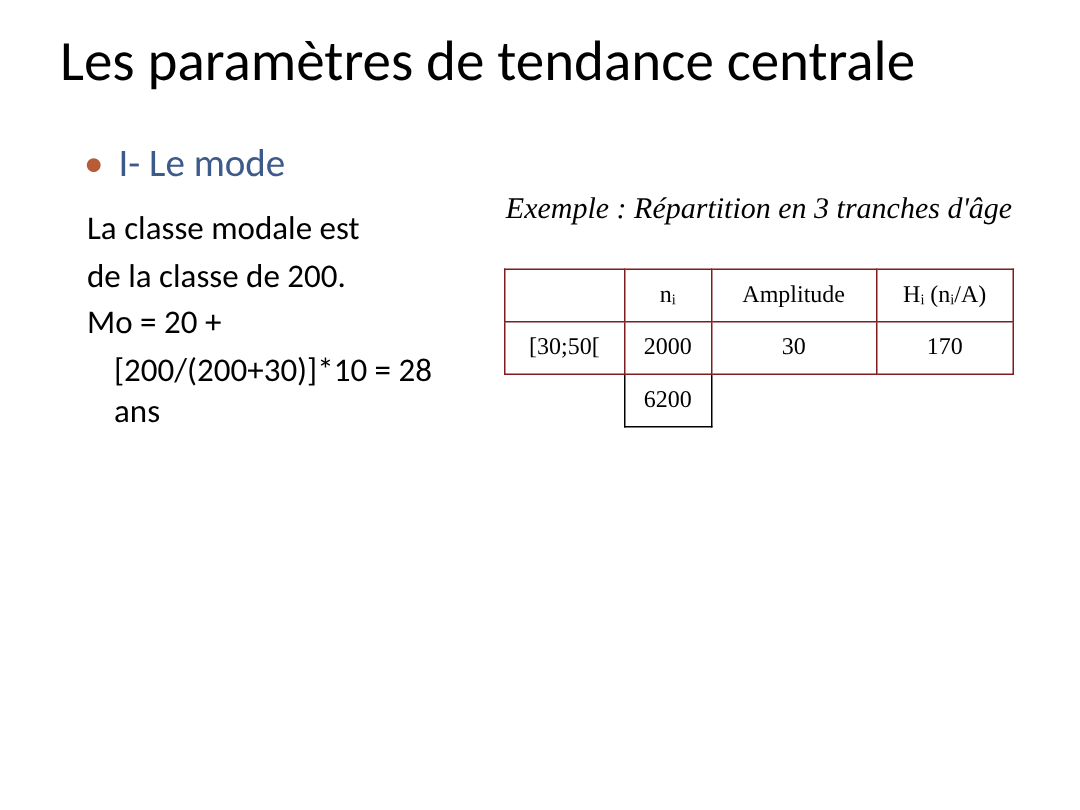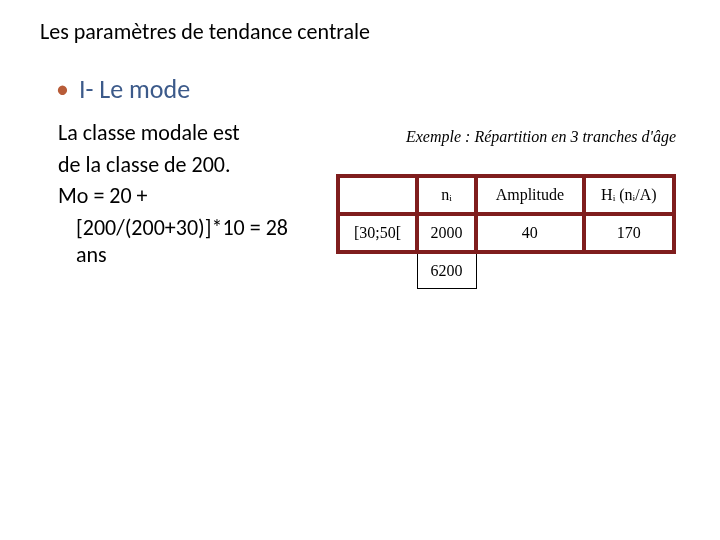--- a/index.html
+++ b/index.html
@@ -1,26 +1,26 @@
 <!DOCTYPE html>
 <html><head>
   <meta charset="utf-8">
   <style>
     * { box-sizing: border-box; margin: 0; padding: 0; }
     body { width: 720px; height: 540px; font-family: Calibri, Arial, sans-serif; background: #fff; color: #000; position: relative; }
-    .title { font-size: 22px; padding: 18px 60px 0 40px; font-weight: 400; }
+    .title { font-size: 38px; padding: 18px 60px 0 40px; font-weight: 400; }
     .bullet { color: #3c5a8a; font-size: 26px; padding: 28px 0 0 56px; }
     .bullet .dot { color: #b85c38; margin-right: 10px; }
     .body-text { font-size: 22px; padding: 14px 0 0 42px; width: 300px; line-height: 1.25; }
     .body-text p { margin-bottom: 4px; margin-left: 16px; }
     .body-text .indent { padding-left: 18px; }
     .right-col { position: absolute; left: 336px; top: 128px; width: 340px; }
-    .caption { font-family: "Times New Roman", serif; font-style: italic; font-size: 16px; text-align: right; margin-bottom: 28px; }
+    .caption { font-family: "Times New Roman", serif; font-style: italic; font-size: 20px; text-align: center; margin-bottom: 28px; }
     table { border-collapse: collapse; width: 100%; font-family: "Times New Roman", serif; font-size: 16px; text-align: center; }
-    td { border: 4px solid #7f1d1d; padding: 8px 4px; vertical-align: middle; }
+    td { border: 1px solid #7f1d1d; padding: 8px 4px; vertical-align: middle; }
     tr.noborder td { border: none !important; }
   </style>
 </head>
 <body>
 
 <div class="title">Les paramètres de tendance centrale</div>
 
 <div class="bullet">
   <span class="dot">•</span><span>I- Le mode</span>
 </div>
@@ -38,21 +38,21 @@
     <tbody>
         <tr>
       <td></td>
       <td>nᵢ</td>
       <td>Amplitude</td>
       <td>Hᵢ (nᵢ/A)</td>
     </tr>
     <tr>
       <td>[30;50[</td>
       <td>2000</td>
-      <td>40</td>
+      <td>30</td>
       <td>170</td>
     </tr>
     <tr class="noborder">
       <td></td>
       <td style="border:1px solid #000 !important;">6200</td>
       <td></td>
       <td></td>
     </tr>
   </tbody>
     </table>

